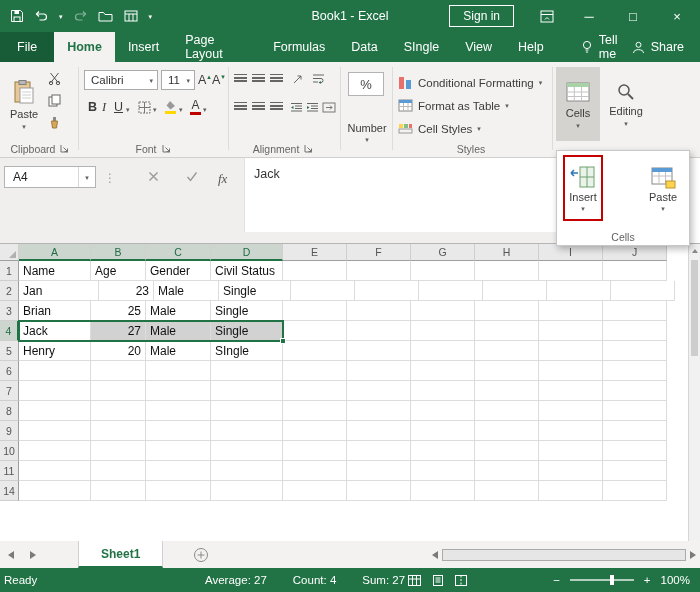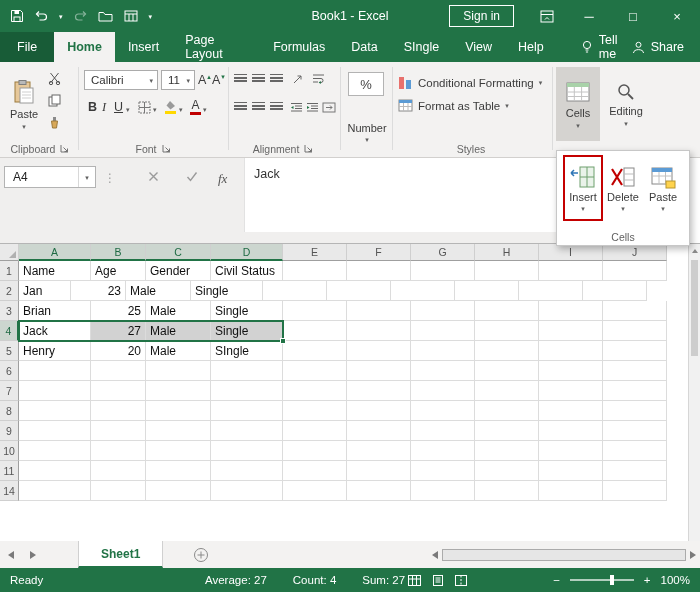--- a/index.html
+++ b/index.html
@@ -79,21 +79,21 @@
 .tabstrip{position:absolute;top:541px;left:0;width:700px;height:27px;background:#f3f2f1;display:flex;align-items:stretch;font-size:12px}
 .navtri{display:flex;align-items:center;padding:0 8px}
 .tri-l{width:0;height:0;border-top:4px solid transparent;border-bottom:4px solid transparent;border-right:6px solid #7a7a7a}
 .tri-r{width:0;height:0;border-top:4px solid transparent;border-bottom:4px solid transparent;border-left:6px solid #7a7a7a}
 .sheettab{margin-left:34px;background:#fff;border-left:1px solid #d0d0d0;border-right:1px solid #d0d0d0;border-bottom:2px solid #217346;color:#217346;font-weight:bold;display:flex;align-items:center;padding:0 22px}
 .addsheet{margin-left:30px;display:flex;align-items:center}
 .hscroll{margin-left:auto;width:272px;display:flex;align-items:center;padding:0 4px;gap:4px}
 .hthumb{flex:1;height:12px;background:#e6e6e6;border:1px solid #ababab}
 
 .statusbar{position:absolute;top:568px;left:0;width:700px;height:24px;background:#217346;color:#fff;font-size:11.5px;display:flex;align-items:center}
-.ready{padding-left:10px}
+.ready{padding-left:4px}
 .aggs{position:absolute;left:205px;display:flex;gap:26px}
 .views{position:absolute;left:408px;display:flex;gap:11px;align-items:center}
 .zoom{position:absolute;right:10px;display:flex;align-items:center;gap:10px}
 .zoomtrack{width:64px;height:2px;background:rgba(255,255,255,.65);position:relative}
 .zoomthumb{position:absolute;left:62%;top:-4px;width:4px;height:10px;background:#fff}
 .grp-label svg{flex:0 0 auto}
 </style>
 </head>
 <body>
 
@@ -307,20 +307,32 @@
     <span>
         <svg width="15" height="13" viewBox="0 0 15 13">
           <rect x="1" y="1" width="13" height="11" fill="#fff" stroke="#888"></rect>
           <rect x="1" y="1" width="13" height="3" fill="#5b9bd5"></rect>
           <path d="M1 7.5 h13 M5.5 4 v8 M10 4 v8" stroke="#bbb"></path>
         </svg>
       </span>
     <span>Format as Table</span>
     <span class="caret">▾</span>
   </div>
+  <div class="style-item" style="top:56px">
+    <span>
+        <svg width="15" height="13" viewBox="0 0 15 13">
+          <rect x="1" y="2" width="4" height="4" fill="#ffd34d"></rect>
+          <rect x="6" y="2" width="4" height="4" fill="#7fbf7f"></rect>
+          <rect x="11" y="2" width="3" height="4" fill="#e8716d"></rect>
+          <rect x="1" y="7" width="13" height="4" fill="none" stroke="#999"></rect>
+        </svg>
+      </span>
+    <span>Cell Styles</span>
+    <span class="caret">▾</span>
+  </div>
   <div class="grp-sep" style="left:552px"></div>
 
   <div class="big-btn cells-active" style="left:556px;width:44px">
     <span>
         <svg width="26" height="24" viewBox="0 0 26 24">
           <rect x="2" y="3" width="22" height="18" fill="#fff" stroke="#8a8a8a"></rect>
           <rect x="2" y="3" width="22" height="4" fill="#a9d2a9"></rect>
           <path d="M2 12 h22 M2 16.5 h22 M9.3 7 v14 M16.6 7 v14" stroke="#c4c4c4"></path>
         </svg>
       </span>
@@ -396,31 +408,20 @@
   <div class="popup-btns">
     <div class="pbtn annotated">
       <span>
           <svg width="26" height="24" viewBox="0 0 26 24">
             <path d="M1 8 h7 M1 8 l3 -3 M1 8 l3 3" fill="none" stroke="#2e75b6" stroke-width="1.5"></path>
             <rect x="10" y="2" width="14" height="20" fill="#eaf3ea" stroke="#6fa06f"></rect>
             <path d="M10 12 h14 M17 2 v20" stroke="#6fa06f"></path>
           </svg>
         </span>
       <span>Insert</span>
-      <span class="caret">▾</span>
-    </div>
-    <div class="pbtn">
-      <span>
-          <svg width="26" height="24" viewBox="0 0 26 24">
-            <path d="M2 4 L12 20 M12 4 L2 20" stroke="#c00000" stroke-width="2.2"></path>
-            <rect x="14" y="3" width="10" height="18" fill="#fff" stroke="#888"></rect>
-            <path d="M14 9 h10 M14 15 h10" stroke="#bbb"></path>
-          </svg>
-        </span>
-      <span>Delete</span>
       <span class="caret">▾</span>
     </div>
     <div class="pbtn">
       <span>
           <svg width="26" height="24" viewBox="0 0 26 24">
             <rect x="2" y="3" width="20" height="16" fill="#fff" stroke="#888"></rect>
             <rect x="2" y="3" width="20" height="4" fill="#5b9bd5"></rect>
             <path d="M2 11 h20 M9 7 v12 M15.5 7 v12" stroke="#c0c0c0"></path>
             <rect x="16" y="16" width="9" height="7" fill="#ffd34d" stroke="#b8962e"></rect>
           </svg>
@@ -454,21 +455,21 @@
       <div class="cell" style="width: 72px;">Civil Status</div>
       <div class="cell" style="width: 64px;"></div>
       <div class="cell" style="width: 64px;"></div>
       <div class="cell" style="width: 64px;"></div>
       <div class="cell" style="width: 64px;"></div>
       <div class="cell" style="width: 64px;"></div>
       <div class="cell" style="width: 64px;"></div>
     </div>
     <div class="grow">
       <div class="rh">2</div>
-      <div class="cell" style="width: 52px;">Jan</div>
+      <div class="cell" style="width: 80px;">Jan</div>
       <div class="cell num" style="width: 55px;">23</div>
       <div class="cell" style="width: 65px;">Male</div>
       <div class="cell" style="width: 72px;">Single</div>
       <div class="cell" style="width: 64px;"></div>
       <div class="cell" style="width: 64px;"></div>
       <div class="cell" style="width: 64px;"></div>
       <div class="cell" style="width: 64px;"></div>
       <div class="cell" style="width: 64px;"></div>
       <div class="cell" style="width: 64px;"></div>
     </div>

